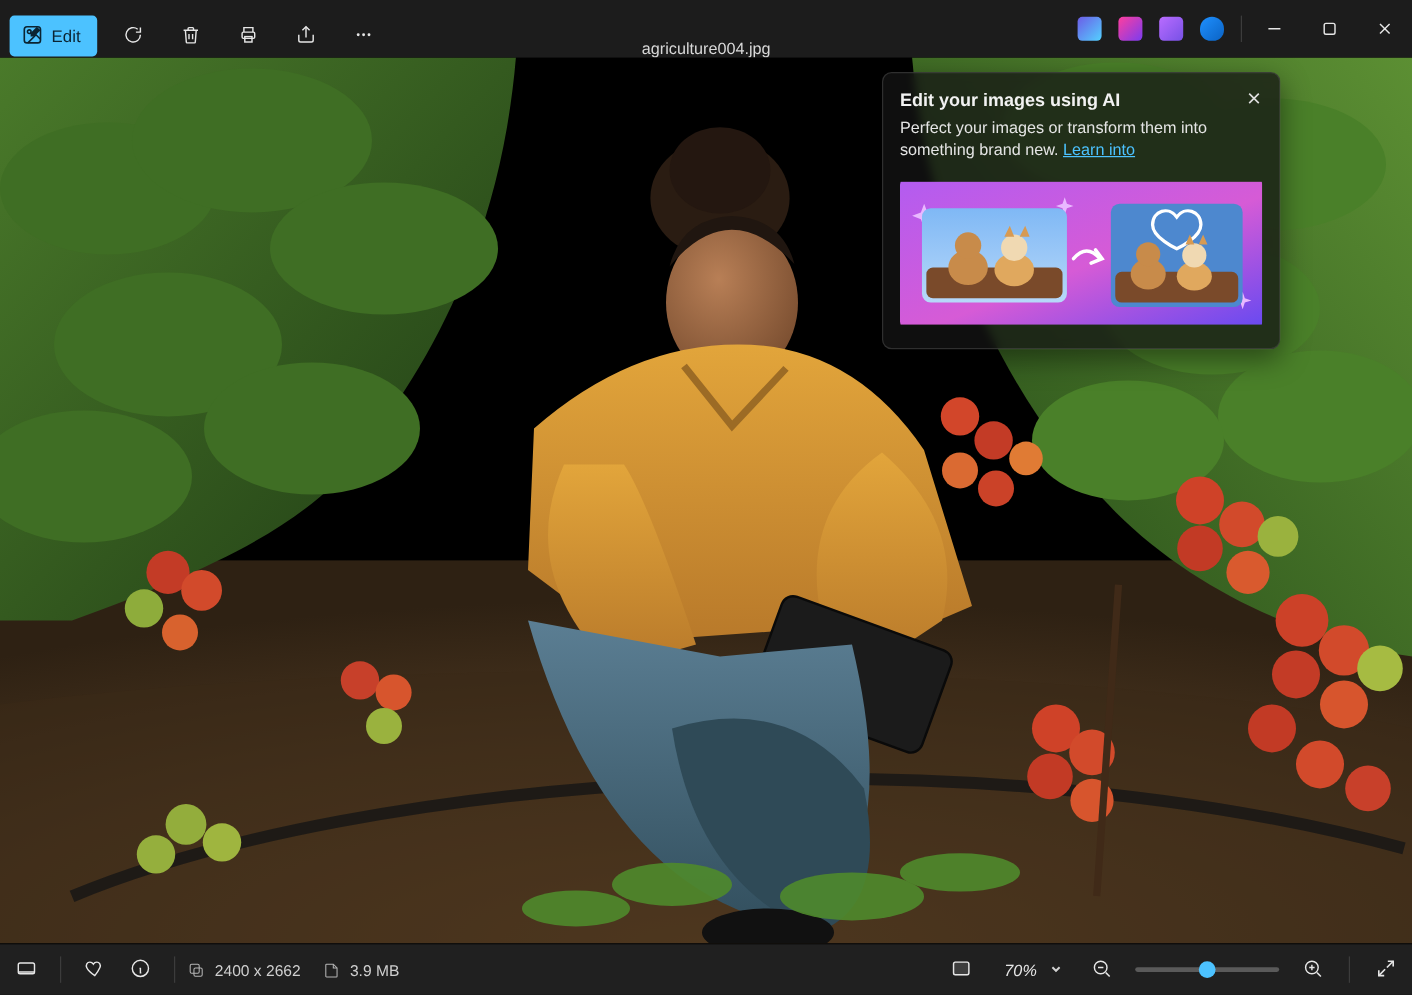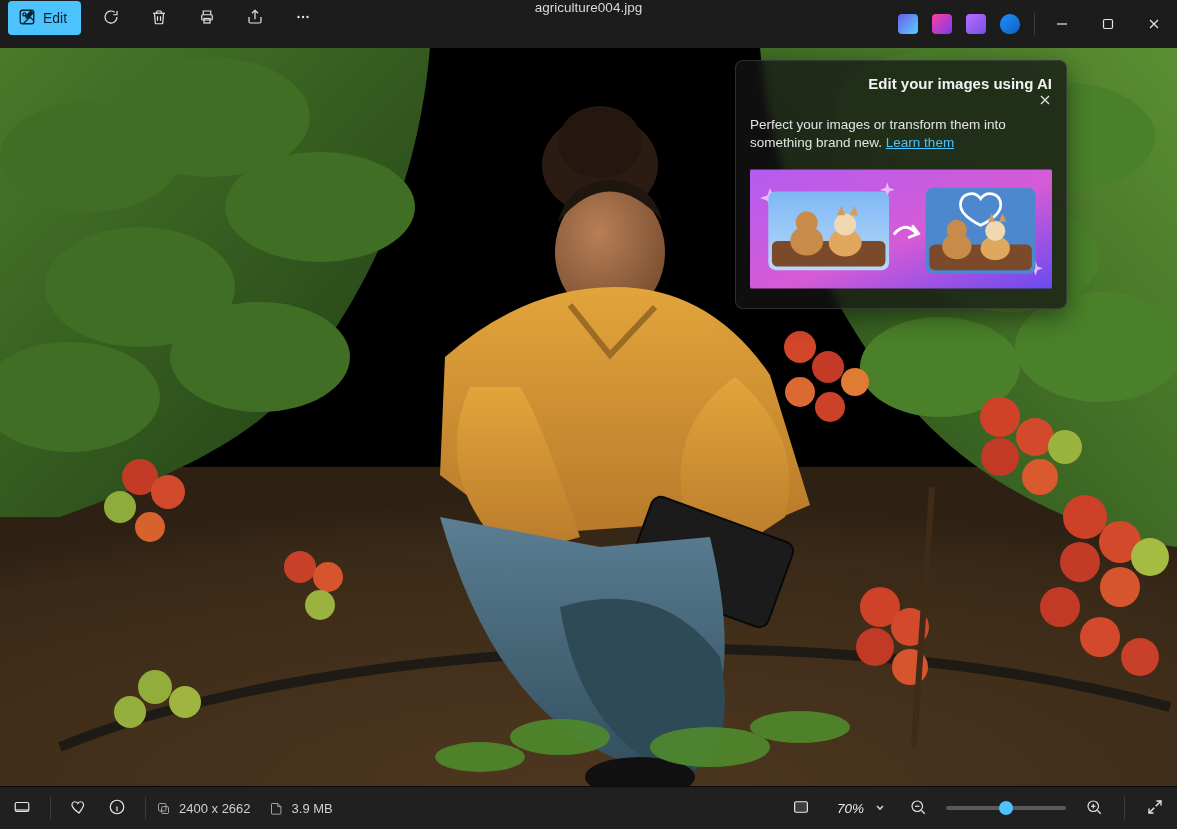--- a/index.html
+++ b/index.html
@@ -24,21 +24,21 @@
   }
   .window {
     width: 1177px; height: 829px;
     display: flex; flex-direction: column;
     background: var(--bg);
     box-sizing: border-box;
   }
   
   .titlebar {
     height: 48px;
-    display: flex; align-items: flex-start;
+    display: flex; align-items: flex-end;
     padding: 0 0 0 8px;
     background: var(--toolbar-bg);
     position: relative;
   }
   .tb-left { display: flex; align-items: center; gap: 12px; }
   .edit-btn {
     display: inline-flex; align-items: center; gap: 7px;
     background: var(--accent);
     color: var(--accent-fg);
     border: none; border-radius: 4px;
@@ -90,21 +90,21 @@
     top: 12px; right: 110px;
     width: 330px;
     background: rgba(20,20,20,0.75);
     border: 1px solid rgba(80,80,80,0.5);
     border-radius: 8px;
     backdrop-filter: blur(4px);
     color: #f2f2f2;
     overflow: hidden;
     box-shadow: 0 8px 24px rgba(0,0,0,0.45);
   }
-  .flyout .head { display:flex; align-items:flex-end; justify-content:space-between; padding: 14px 14px 4px 14px; flex-direction: column; }
+  .flyout .head { display:flex; align-items:flex-start; justify-content:space-between; padding: 14px 14px 4px 14px; }
   .flyout .title { font-size: 15px; font-weight: 600; line-height: 1.2; }
   .flyout .close { background:none; border:none; color:#ddd; cursor:pointer; padding:2px; margin:-2px -2px 0 0; }
   .flyout .close svg { width:14px; height:14px; }
   .flyout .body { padding: 0 14px 12px 14px; font-size: 13.5px; line-height: 1.35; color:#e4e4e4; }
   .flyout .body a { color: var(--accent); text-decoration: underline; cursor:pointer; }
   .flyout-preview {
     margin: 0 14px 14px 14px;
     height: 130px;
     border-radius: 8px;
     overflow: hidden;
@@ -382,21 +382,21 @@
         <div class="title">Edit your images using AI</div>
         <button class="close">
           <span>
             <svg viewBox="0 0 14 14" stroke="currentColor" stroke-width="1.4">
                 <path d="M3 3l8 8M11 3l-8 8"></path>
               </svg>
           </span>
         </button>
       </div>
       <div class="body">
-        <span>Perfect your images or transform them into something brand new. </span><a>Learn them</a>
+        <span>Perfect your images or transform them into something brand new. </span><a>Learn into</a>
       </div>
       <div class="flyout-preview">
         <svg viewBox="0 0 330 130" width="100%" height="100%">
           <defs>
             <linearGradient id="promo" x1="0" y1="0" x2="1" y2="1">
               <stop offset="0%" stop-color="#b35cf0"></stop>
               <stop offset="55%" stop-color="#d65bd6"></stop>
               <stop offset="100%" stop-color="#6a4af0"></stop>
             </linearGradient>
             <linearGradient id="sky" x1="0" y1="0" x2="0" y2="1">

